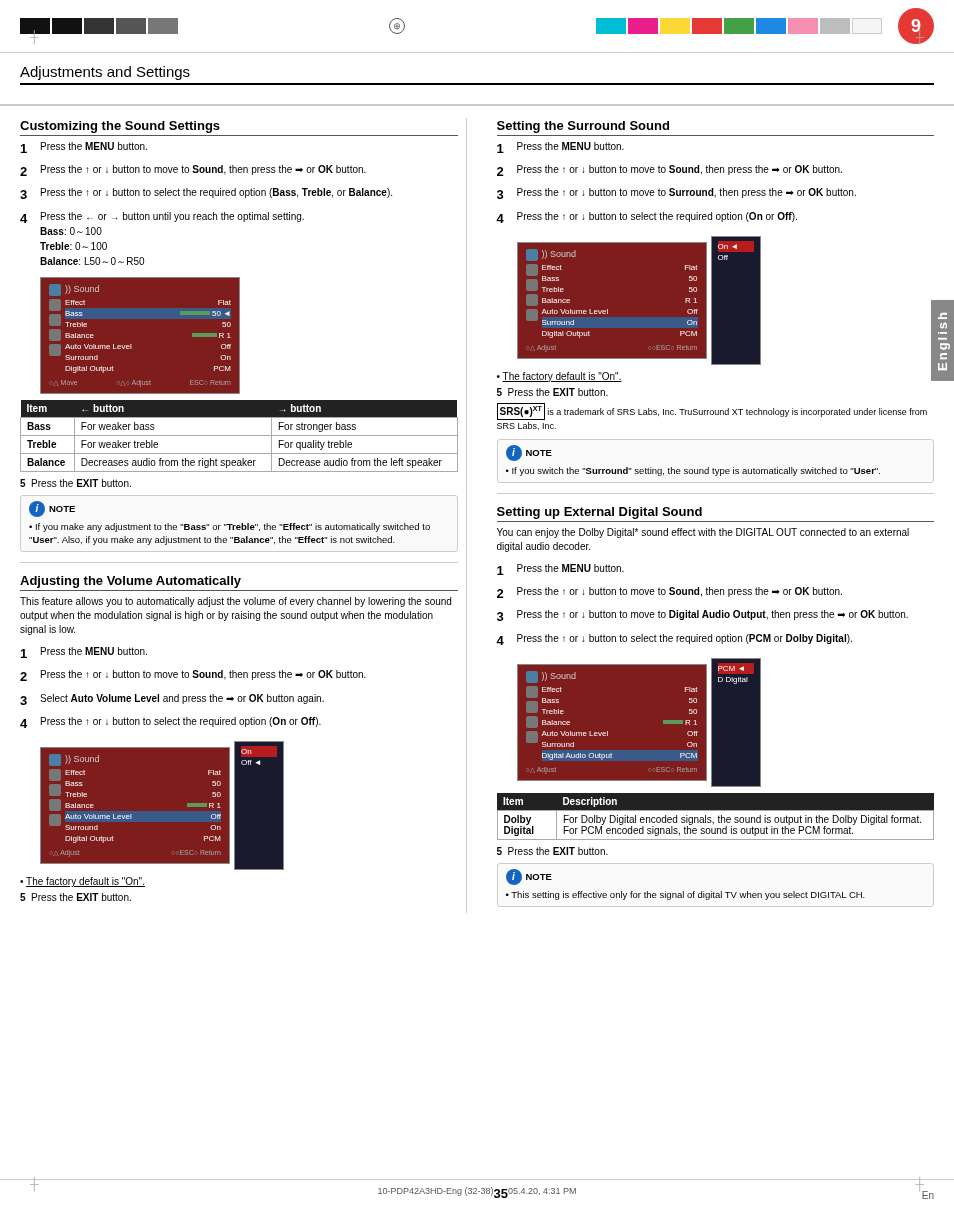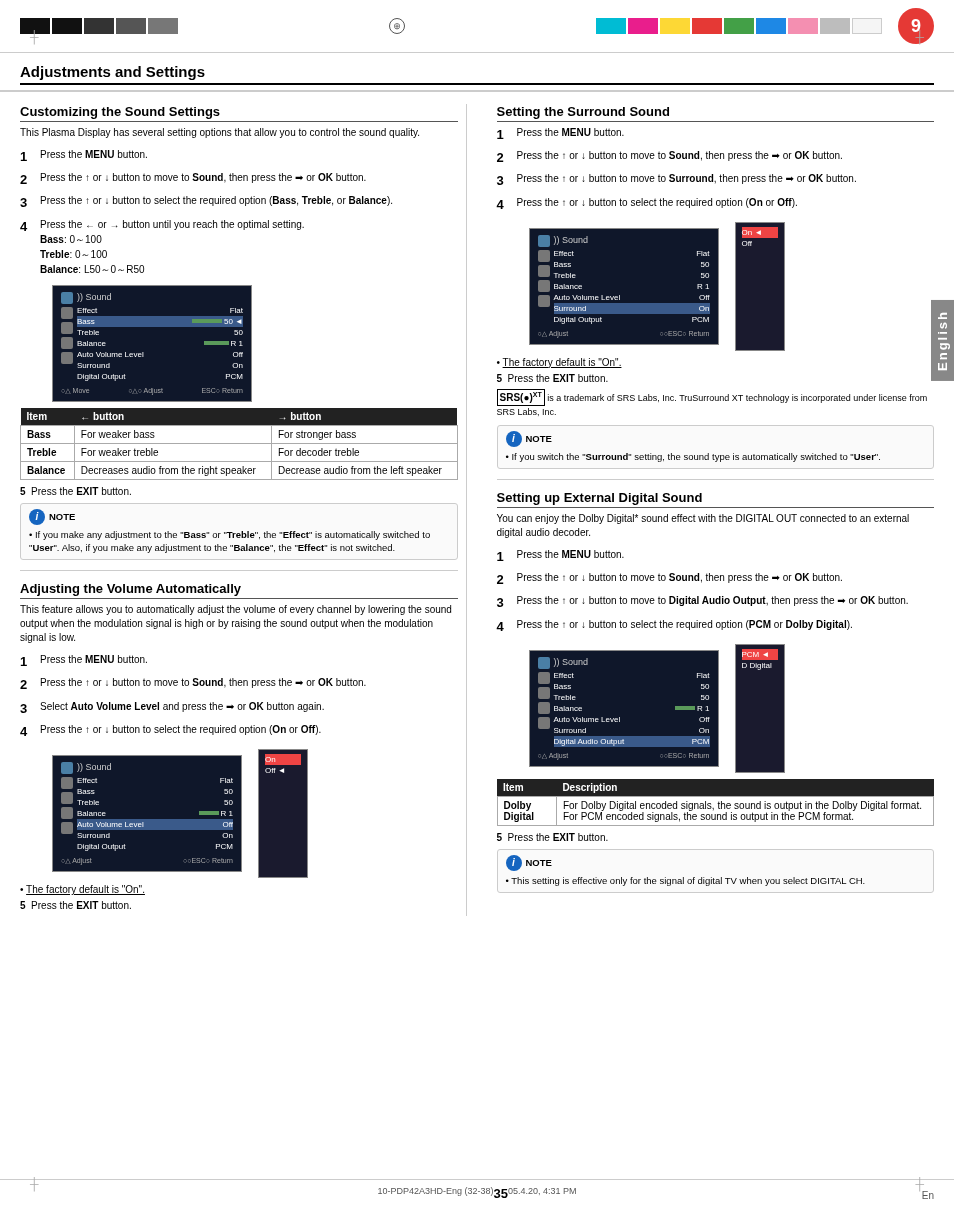--- a/index.html
+++ b/index.html
@@ -93,24 +93,24 @@
       font-size: 13px;
       writing-mode: vertical-rl;
       text-orientation: mixed;
       transform: rotate(180deg);
       padding: 10px 4px;
       letter-spacing: 2px;
     }
 
     h2 {
       font-size: 15px;
-      font-weight: bold;
+      font-weight: normal;
       border-bottom: 2px solid #000;
       padding-bottom: 3px;
-      margin-bottom: 0;
+      margin-bottom: 14px;
     }
 
     h3 {
       font-size: 13px;
       font-weight: bold;
       border-bottom: 1px solid #555;
       padding-bottom: 2px;
       margin-bottom: 4px;
     }
 
@@ -136,25 +136,25 @@
       min-width: 14px;
     }
     .step-text {
       font-size: 10px;
       flex: 1;
     }
 
     
     .screen-mockup {
       border: 1px solid #888;
-      background: #0f172a;
+      background: #7f1d1d;
       color: #fff;
       font-size: 9px;
       padding: 6px 8px;
-      margin: 6px 12px;
+      margin: 6px 0;
       width: 200px;
       position: relative;
     }
     .screen-row {
       display: flex;
       justify-content: space-between;
       padding: 1px 0;
       font-size: 8px;
     }
     .screen-row.highlighted {
@@ -272,21 +272,21 @@
       color: #fff;
       font-size: 8px;
       padding: 4px 6px;
       min-width: 50px;
     }
     .popup-item {
       padding: 1px 0;
       font-size: 8px;
     }
     .popup-item.selected {
-      background: #ef4444;
+      background: #b91c1c;
     }
 
     .step-value {
       font-size: 10px;
       line-height: 1.5;
     }
   </style>
 </head>
 <body>
 
@@ -320,21 +320,20 @@
 </div>
 
 <div class="english-label">English</div>
 
 <div class="main-content">
 
   <div class="left-col">
 
     <div>
       <h3>Customizing the Sound Settings</h3>
-      <p class="section-intro">This Plasma Display has several setting options that allow you to control the sound quality.</p>
 
       <ol class="steps">
         <li>
           <span class="step-num">1</span>
           <span class="step-text">Press the <strong>MENU</strong> button.</span>
         </li>
         <li>
           <span class="step-num">2</span>
           <span class="step-text">Press the ↑ or ↓ button to move to <strong>Sound</strong>, then press the ➡ or <strong>OK</strong> button.</span>
         </li>
@@ -412,21 +411,21 @@
         </thead>
         <tbody>
           <tr>
             <td><strong>Bass</strong></td>
             <td>For weaker bass</td>
             <td>For stronger bass</td>
           </tr>
           <tr>
             <td><strong>Treble</strong></td>
             <td>For weaker treble</td>
-            <td>For decoder treble</td>
+            <td>For quality treble</td>
           </tr>
           <tr>
             <td><strong>Balance</strong></td>
             <td>Decreases audio from the right speaker</td>
             <td>Decrease audio from the left speaker</td>
           </tr>
         </tbody>
       </table>
 
       <p style="font-size:10px;margin:5px 0;"><strong>5</strong>&nbsp;&nbsp;Press the <strong>EXIT</strong> button.</p>

